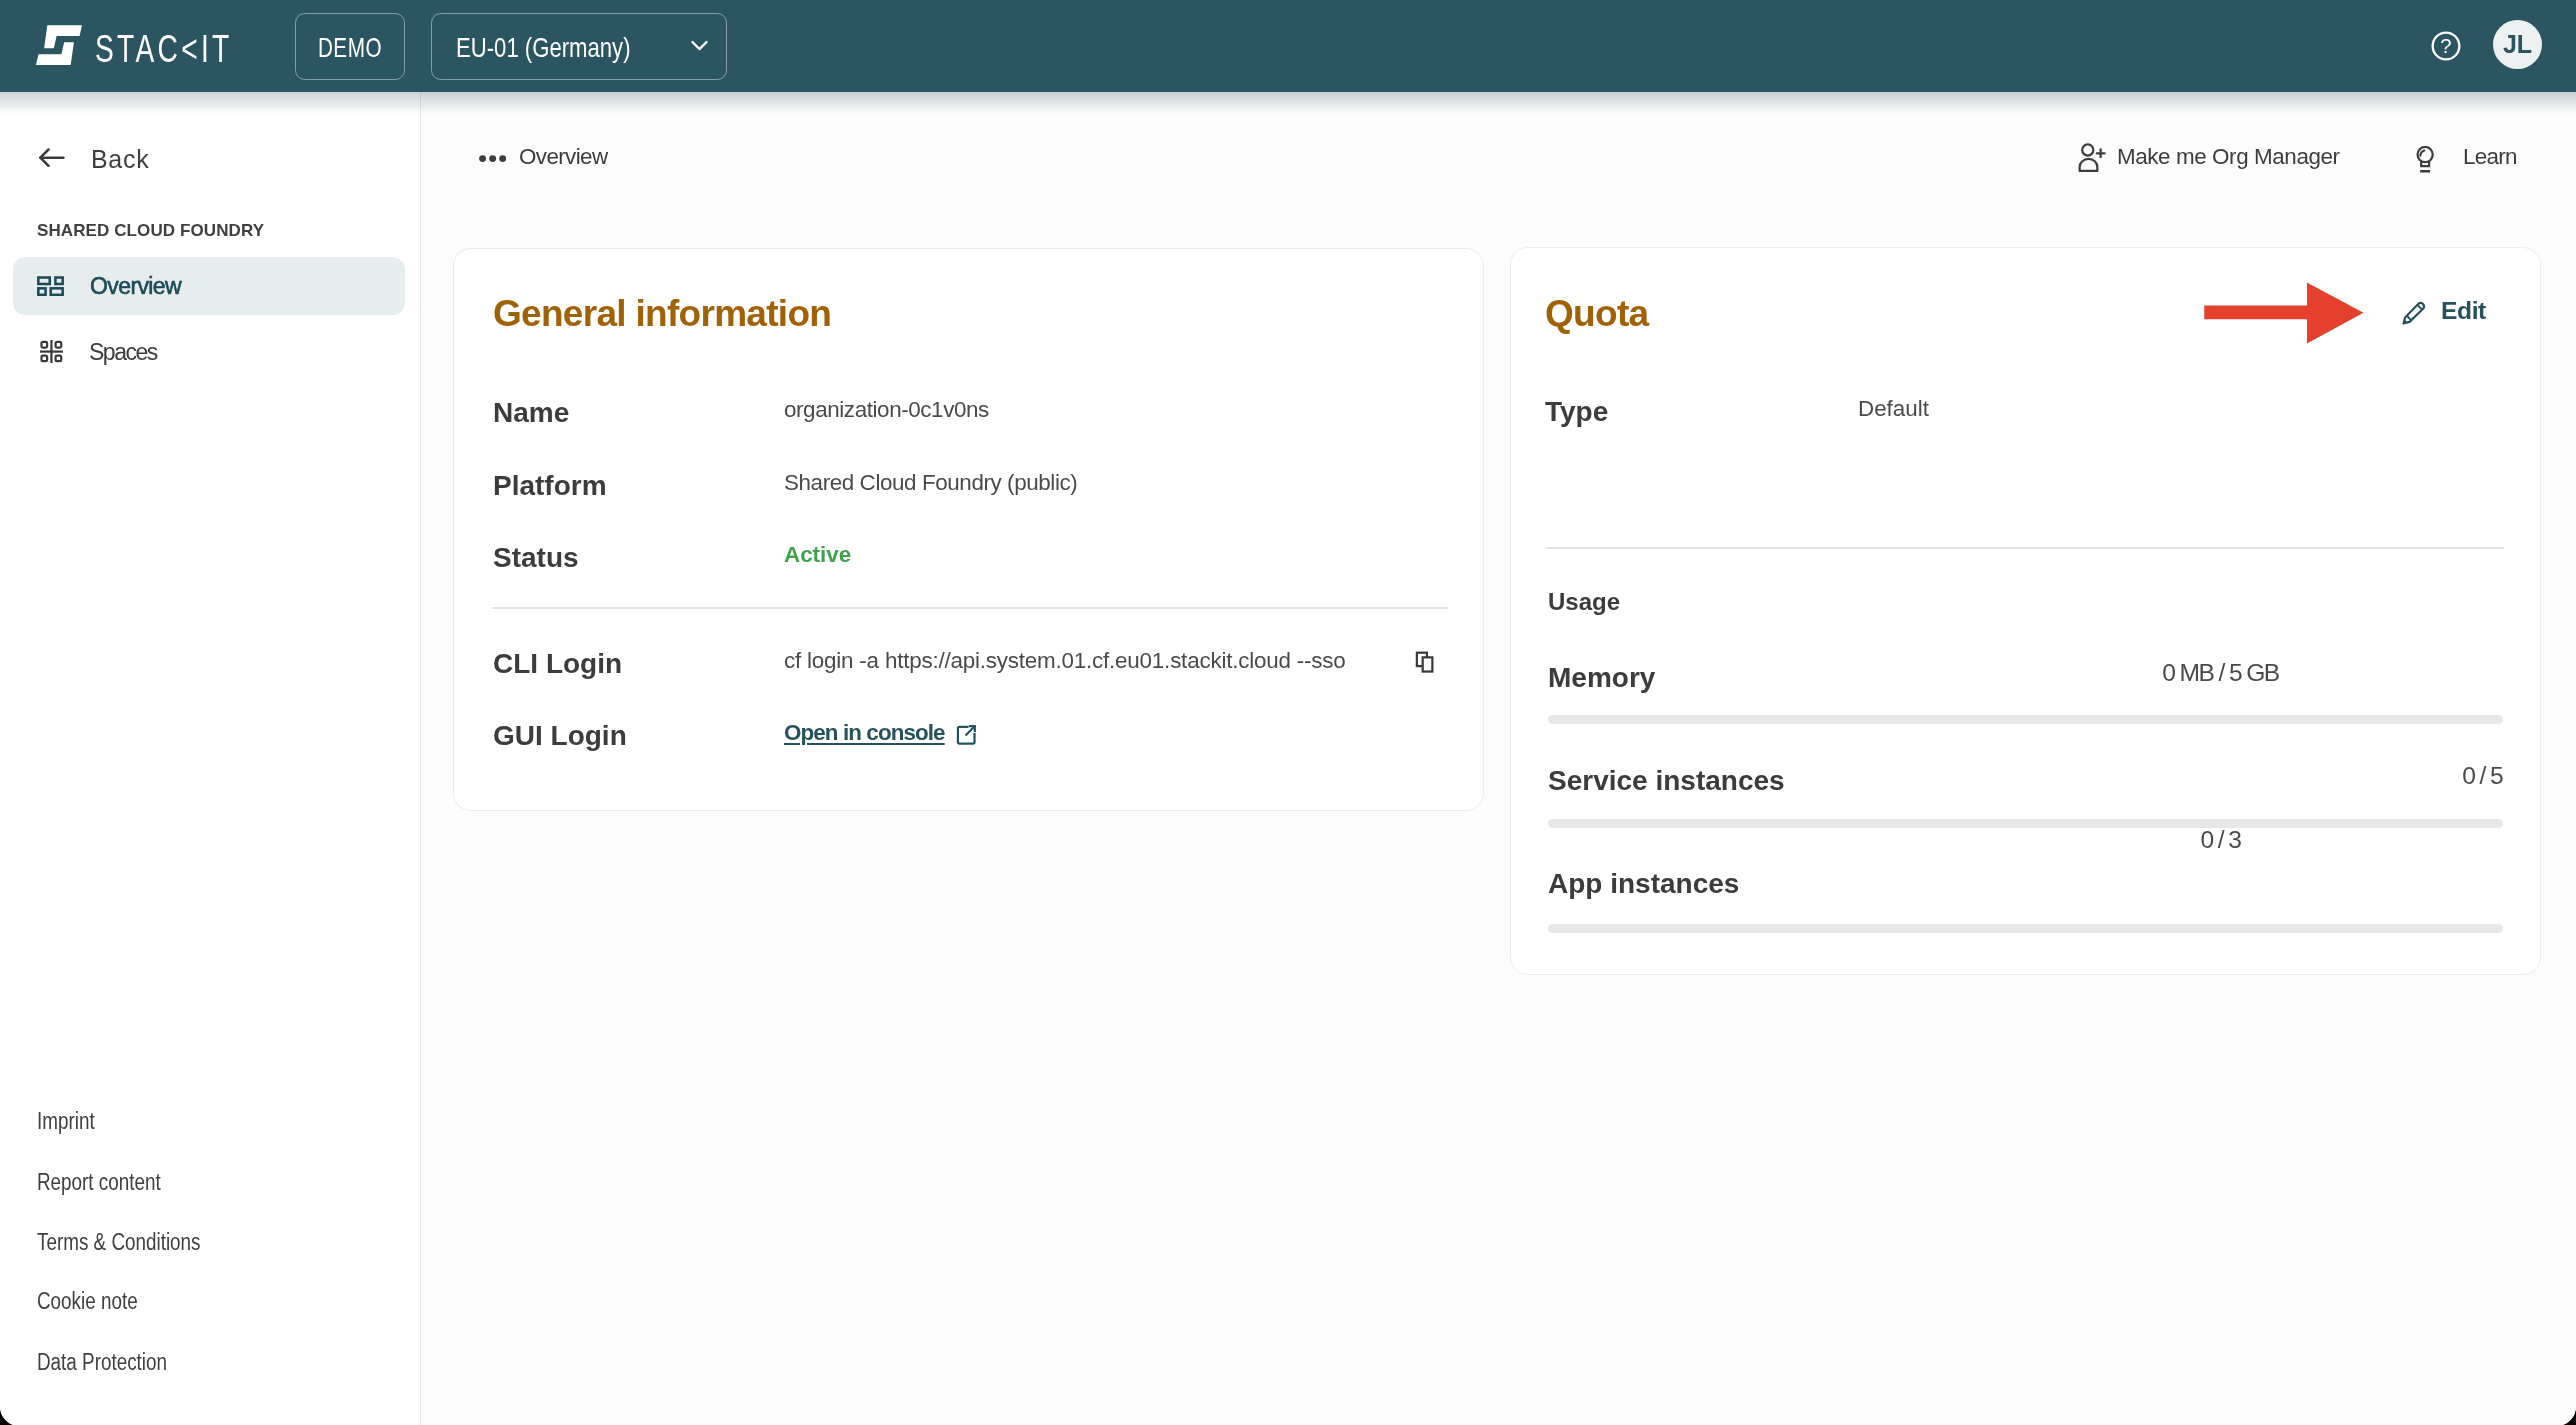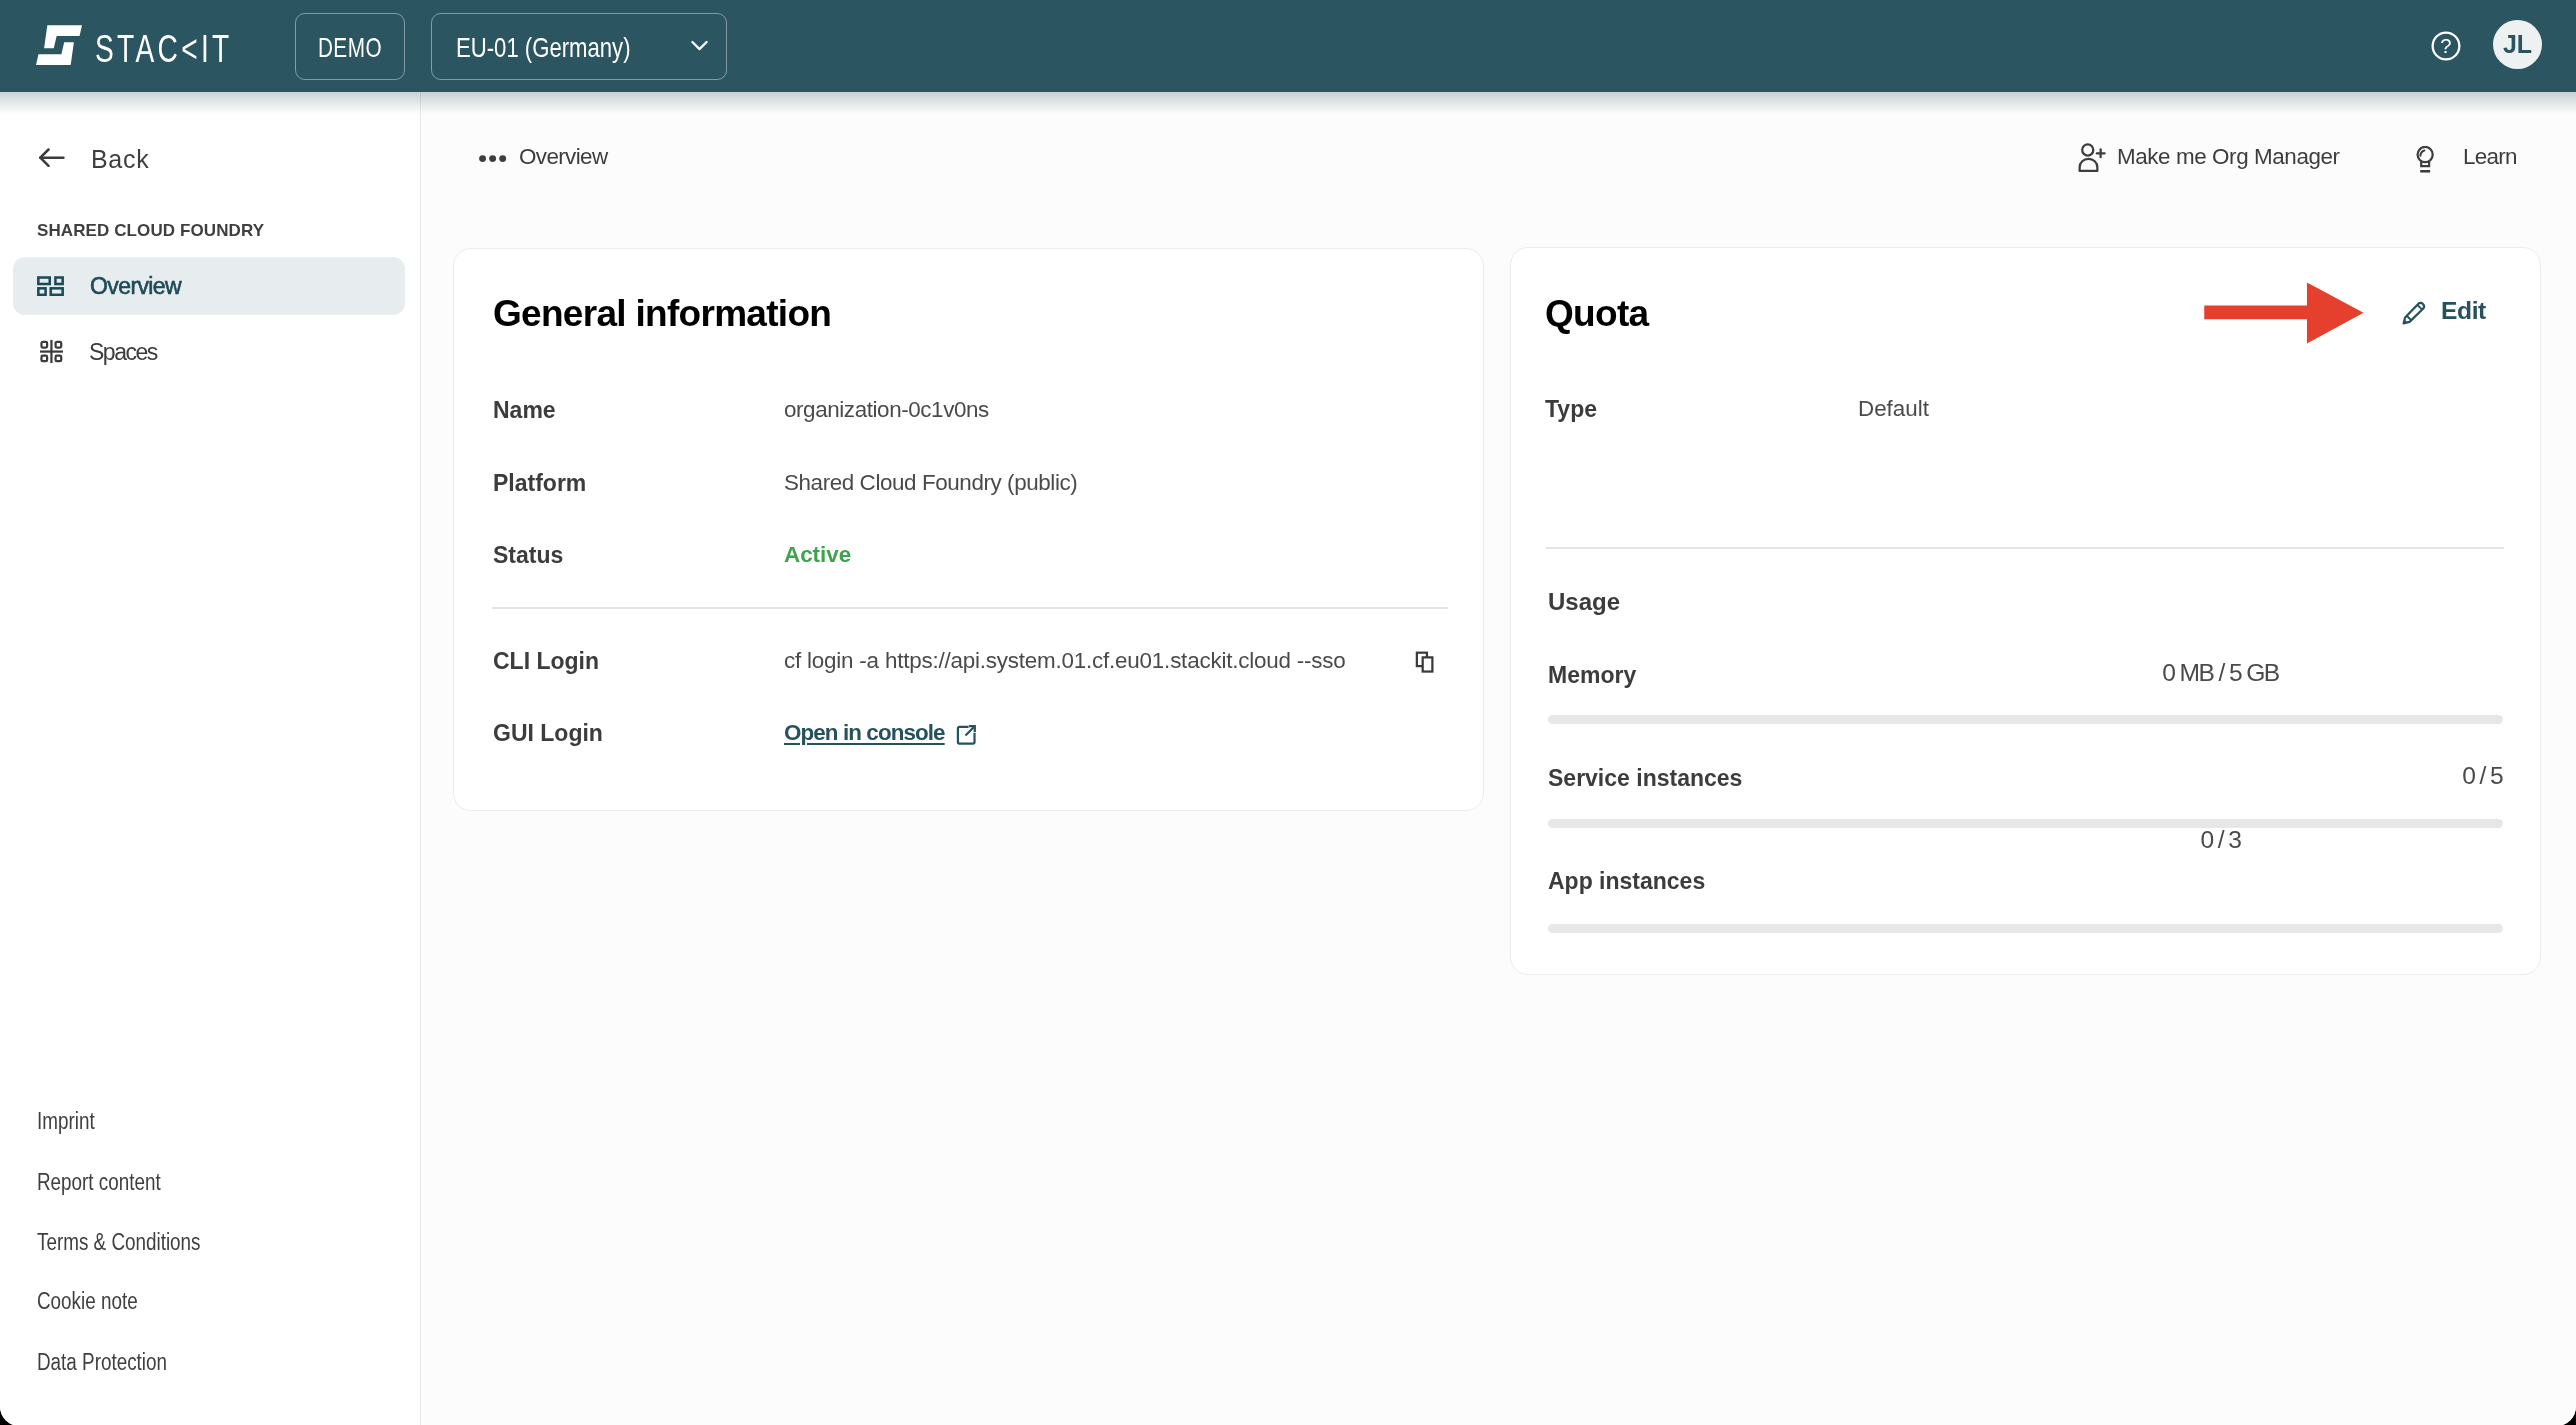--- a/index.html
+++ b/index.html
@@ -8,23 +8,23 @@
   #page { position:relative; width:2576px; height:1426px; background:#fff; overflow:hidden;
           border-bottom-left-radius:19.4px; border-bottom-right-radius:19.4px; }
   .abs { position:absolute; }
   #topbar { left:0; top:0; width:2576px; height:92px; background:#2b5561; }
   #topshadow { left:0; top:92px; width:2576px; height:22.4px; z-index:4;
      background:linear-gradient(to bottom, rgba(70,95,105,0.28), rgba(70,95,105,0.0)); }
   #sidebar { left:0; top:92px; width:421px; height:1334px; background:#fff; border-right:1.5px solid #e4e4e4; }
   #main { left:422px; top:92px; width:2154px; height:1334px; background:#fcfcfc; }
   .hbtn { position:absolute; top:13.4px; height:67px; border:1.5px solid rgba(255,255,255,0.42); border-radius:9.7px; }
   .card { position:absolute; background:#fff; border:1.5px solid #ececec; border-radius:18px; }
-  .lbl { font-size:23px; font-weight:bold; color:#3c3c3c; line-height:1; white-space:nowrap; }
+  .lbl { font-size:28px; font-weight:bold; color:#3c3c3c; line-height:1; white-space:nowrap; }
   .val { font-size:22.4px; color:#4a4a4a; line-height:1; white-space:nowrap; }
-  .ttl { font-size:37px; font-weight:bold; color:#000000; line-height:1; white-space:nowrap; letter-spacing:-0.7px; }
+  .ttl { font-size:37px; font-weight:bold; color:#a16207; line-height:1; white-space:nowrap; letter-spacing:-0.7px; }
   .bar { position:absolute; height:9px; width:955px; background:#e7e7e7; border-radius:4.5px; }
   .divider { position:absolute; height:1.5px; background:#e4e4e4; }
   .slink { font-size:23px; color:#3f3f3f; line-height:1; transform:scaleX(0.82); transform-origin:0 50%; white-space:nowrap; }
 </style>
 </head>
 <body>
 <div id="page">
 
   <div id="topbar" class="abs"></div>
   <div id="topshadow" class="abs"></div>

